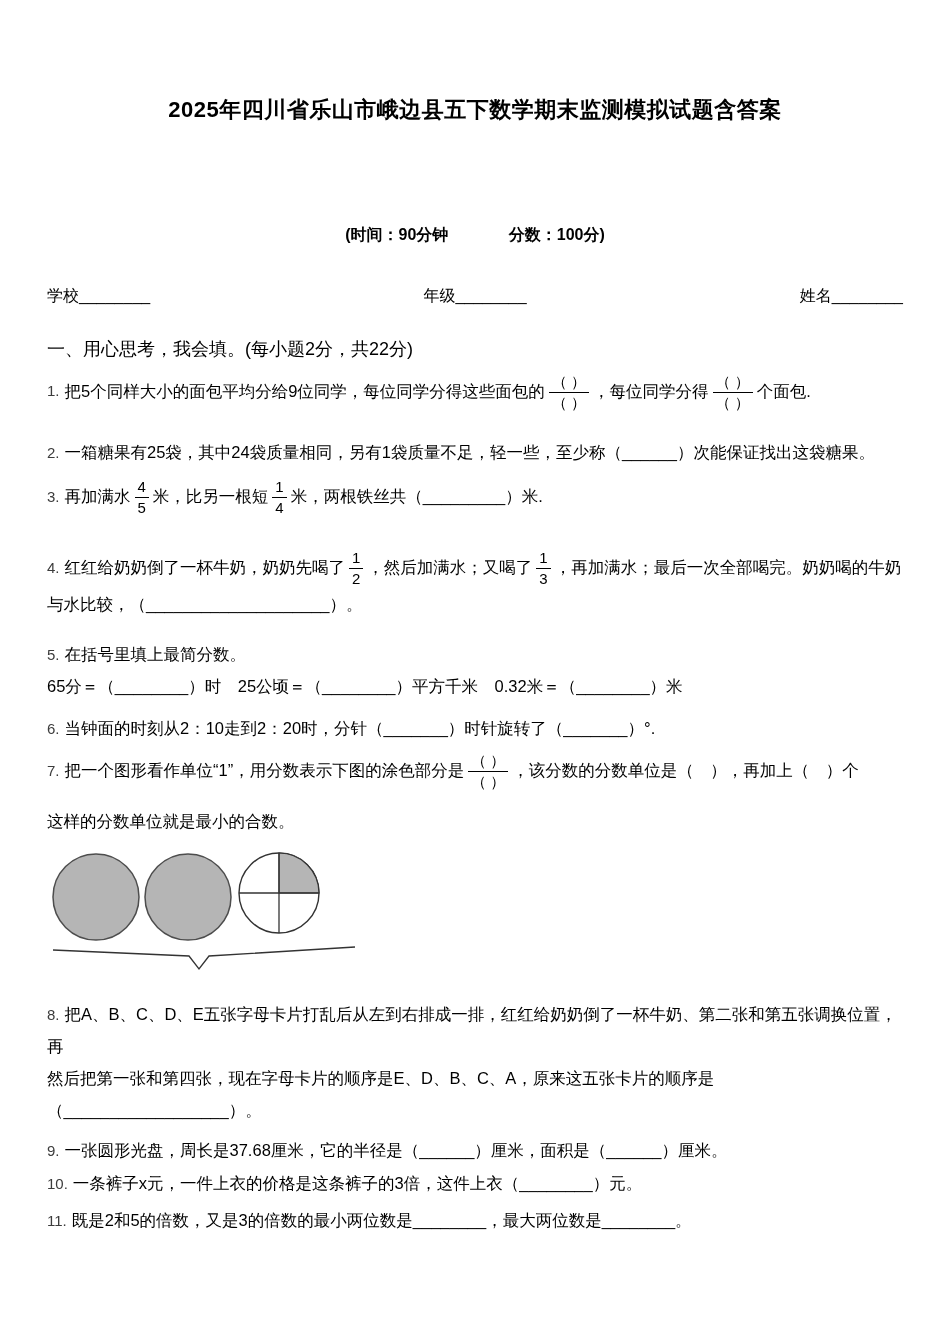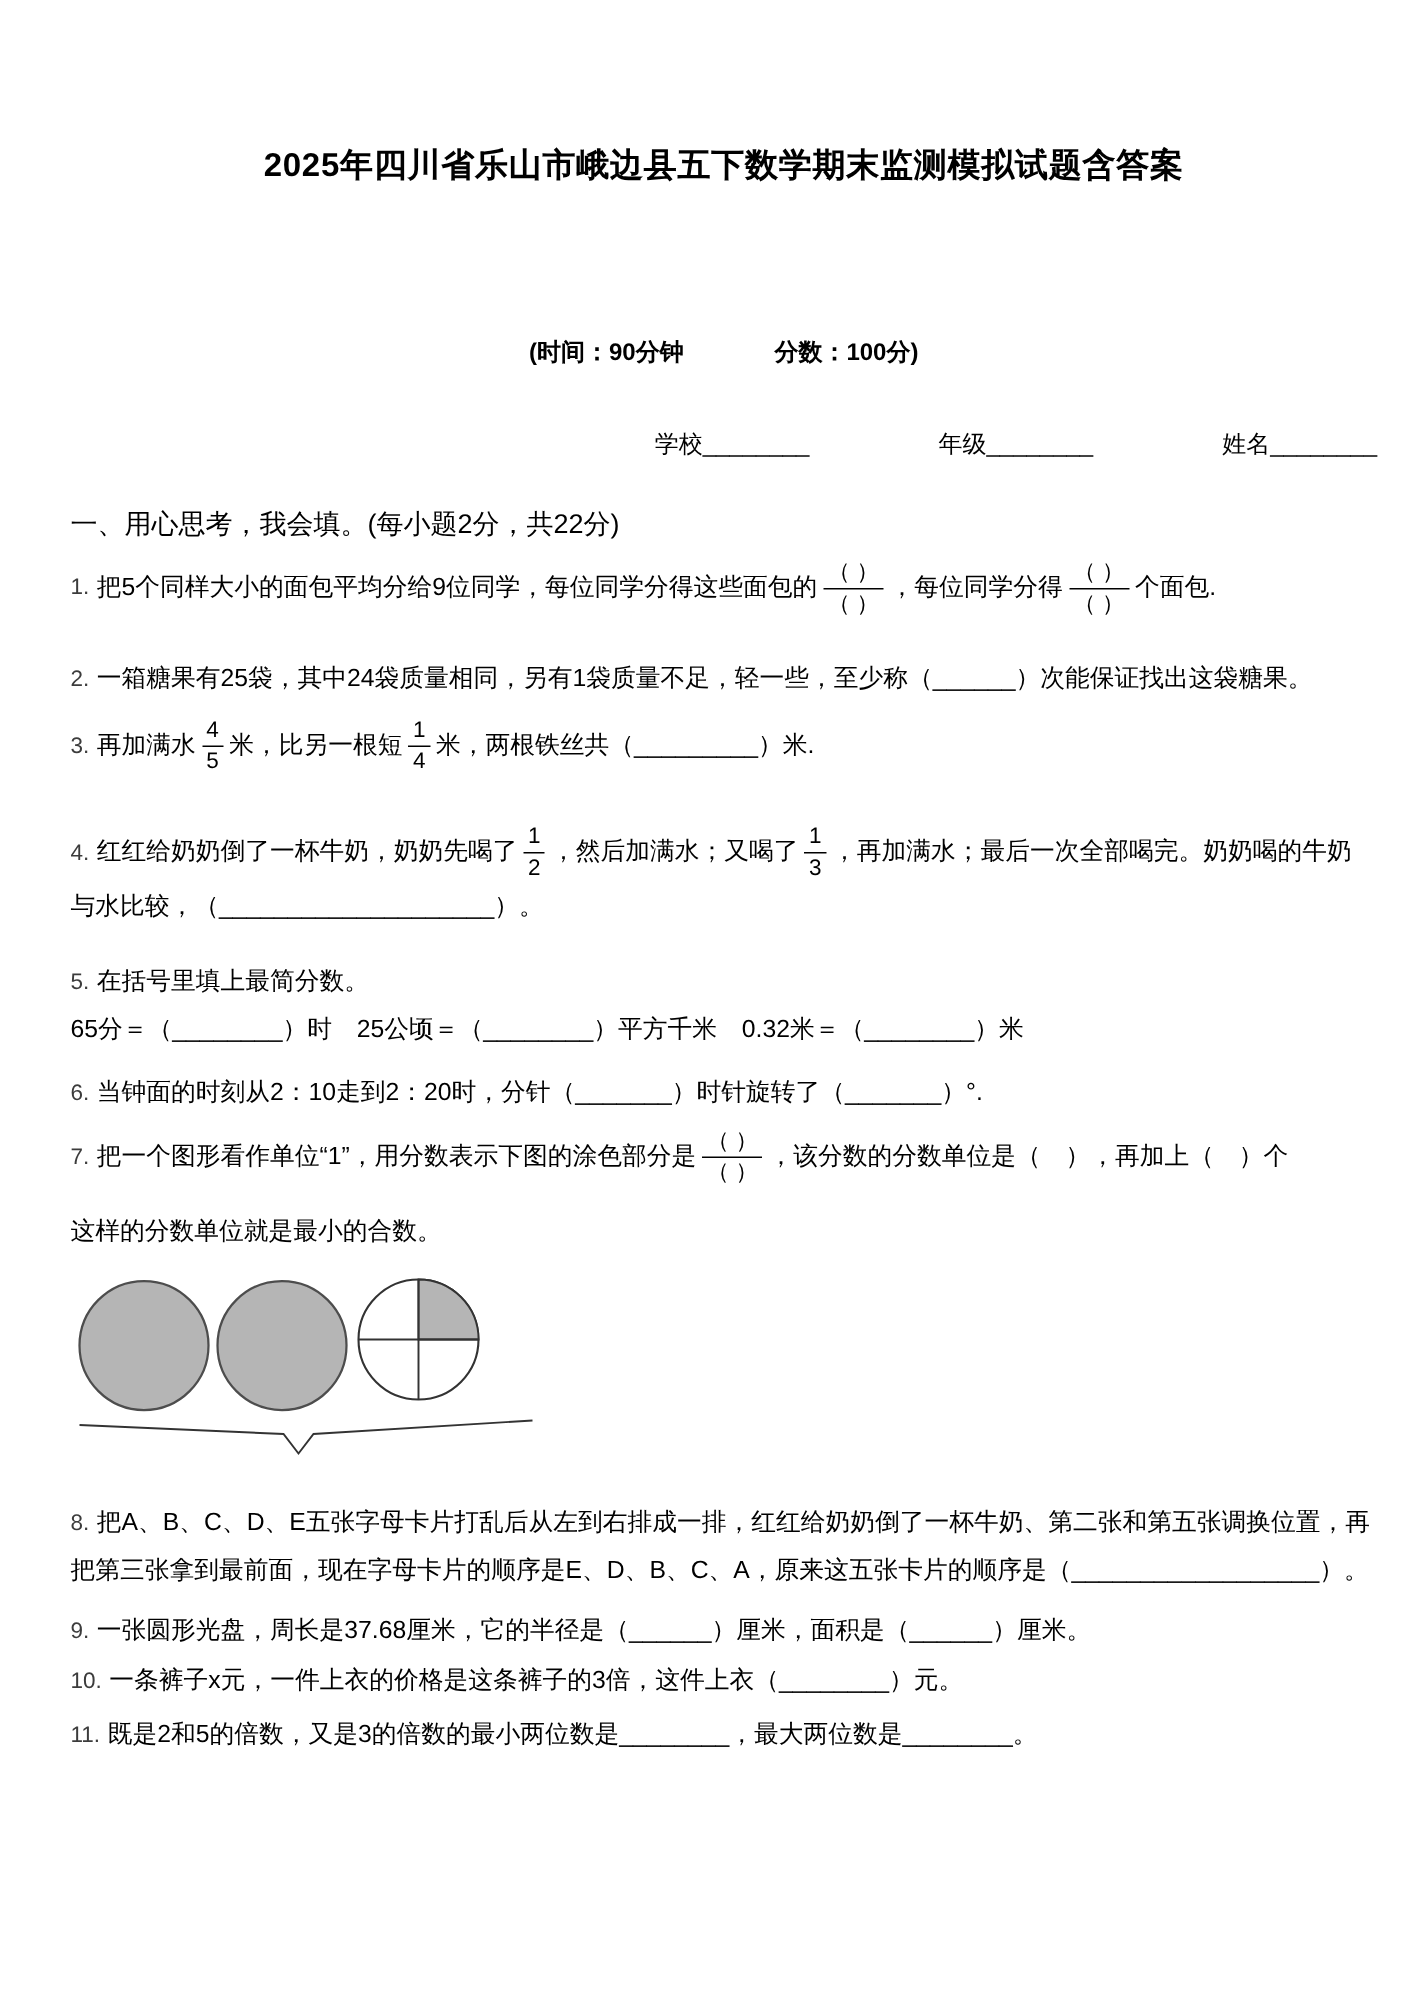--- a/index.html
+++ b/index.html
@@ -4,42 +4,42 @@
 <style>
   * { box-sizing: border-box; }
   html, body { margin: 0; padding: 0; }
   body {
     width: 950px; height: 1344px;
     background: #ffffff;
     color: #000;
     font-family: "Liberation Sans", "DejaVu Sans", sans-serif;
     overflow: hidden;
   }
-  .page { padding: 96px 32px 0 47px; }
+  .page { padding: 96px 47px 0 47px; }
 
   .title {
     margin: 0;
     text-align: center;
     font-size: 22px;
     font-weight: 700;
     line-height: 1.3;
     letter-spacing: 0.5px;
   }
   .meta {
     margin-top: 100px;
     text-align: center;
     font-size: 16px;
     font-weight: 700;
   }
   .meta span + span { margin-left: 56px; }
 
   .id-line {
     margin-top: 40px;
     display: flex;
-    justify-content: flex-end;
+    justify-content: space-between;
     gap: 86px;
     font-size: 16px;
   }
 
   .section-heading {
     margin-top: 24px;
     font-size: 18px;
     line-height: 2;
   }
 
@@ -138,21 +138,21 @@
       <circle cx="230" cy="43" r="40" fill="#ffffff" stroke="#333333" stroke-width="1.4"></circle>
       <path d="M230,3 A40,40 0 0 1 270,43 L230,43 Z" stroke="#333333" stroke-width="1.2" fill="#b5b5b5"></path>
       <line x1="230" y1="3" x2="230" y2="83" stroke="#333333" stroke-width="1.3"></line>
       <line x1="190" y1="43" x2="270" y2="43" stroke="#333333" stroke-width="1.3"></line>
       <polyline points="4,100 140,106 150,119 160,106 306,97" fill="none" stroke="#333333" stroke-width="1.3"></polyline>
     </svg>
   </div>
 
   <div class="q q8">
     <span class="qnum">8.</span><span>把A、B、C、D、E五张字母卡片打乱后从左到右排成一排，红红给奶奶倒了一杯牛奶、第二张和第五张调换位置，再</span>
-    <span class="block">把第三张拿到最前面，现在字母卡片的顺序是E、D、B、C、A，原来这五张卡片的顺序是（__________________）。</span>
+    <span class="block">然后把第一张和第四张，现在字母卡片的顺序是E、D、B、C、A，原来这五张卡片的顺序是（__________________）。</span>
   </div>
 
   <div class="q q9">
     <span class="qnum">9.</span><span>一张圆形光盘，周长是37.68厘米，它的半径是（______）厘米，面积是（______）厘米。</span>
   </div>
 
   <div class="q q10">
     <span class="qnum">10.</span><span>一条裤子x元，一件上衣的价格是这条裤子的3倍，这件上衣（________）元。</span>
   </div>
 

